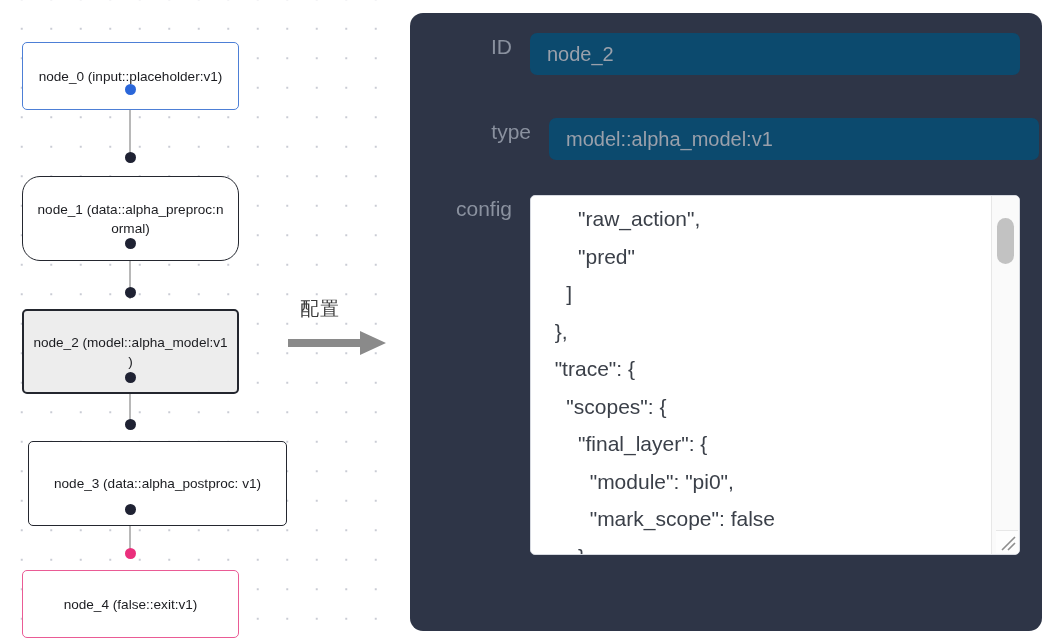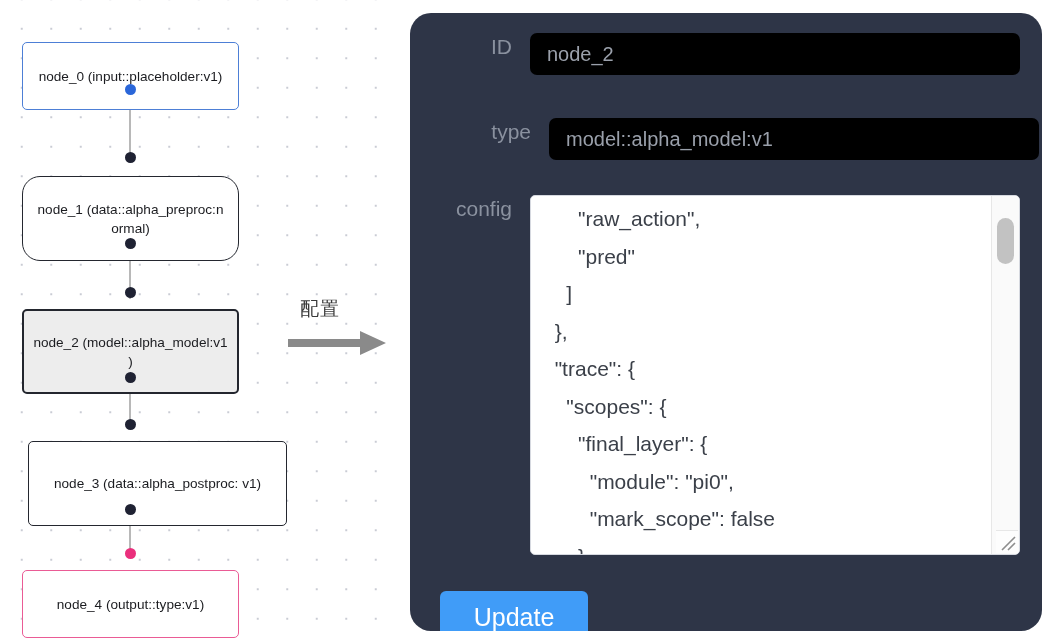--- a/index.html
+++ b/index.html
@@ -100,21 +100,21 @@
   }
 
   
   #config-panel {
     position: absolute;
     left: 410px;
     top: 13px;
     width: 632px;
     height: 618px;
     background: #2e3547;
-    border-radius: 21px;
+    border-radius: 13px;
     overflow: hidden;
   }
 
   .field-row {
     position: absolute;
     left: 0;
     width: 100%;
     display: flex;
     align-items: flex-start;
   }
@@ -124,21 +124,21 @@
     padding-right: 18px;
     box-sizing: border-box;
     color: #8a919f;
     font-size: 21px;
     line-height: 28px;
   }
   .field-input {
     box-sizing: border-box;
     width: 490px;
     height: 42px;
-    background: #000000;
+    background: #0c4a6e;
     border: none;
     border-radius: 7px;
     color: #9aa0ab;
     font-size: 20px;
     padding: 12px 17px;
     line-height: 42px;
     font-family: "Liberation Sans", sans-serif;
     outline: none;
   }
 
@@ -256,21 +256,21 @@
     <div class="node" style="left:28px;top:424px;width:259px;height:85px;">
       <span class="node-text">node_3
 (data::alpha_postproc:
 v1)</span>
     </div>
     <div class="port" style="top:419px;"></div>
     <div class="port" style="top:504px;"></div>
 
     <div class="node accent-pink" style="left:22px;top:553px;width:217px;height:68px;">
       <span class="node-text">node_4
-(output::type:v1)</span>
+(false::exit:v1)</span>
     </div>
     <div class="port pink" style="top:548px;"></div>
   </div>
 
   <div id="annotation">
     <div class="anno-label">配置</div>
     <svg class="anno-arrow" viewBox="0 0 100 26">
       <path d="M0 9 L72 9 L72 1 L98 13 L72 25 L72 17 L0 17 Z" fill="#8a8a8a"></path>
     </svg>
   </div>
@@ -305,16 +305,15 @@
           <div class="thumb"></div>
         </div>
         <div class="resize-grip">
           <svg width="22" height="22" viewBox="0 0 22 22">
             <path d="M19 6 L6 19 M19 12 L12 19" stroke="#8d8d8d" stroke-width="1.6" fill="none"></path>
           </svg>
         </div>
       </div>
     </div>
 
-    <button id="update-button">Update</button>
   </div>
 
 </div>
 
 </body></html>

